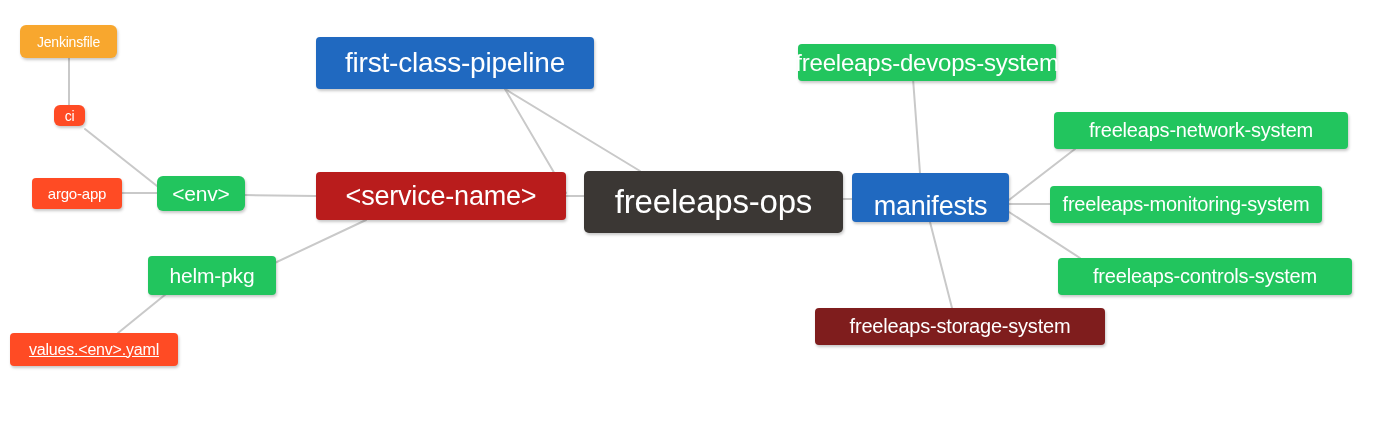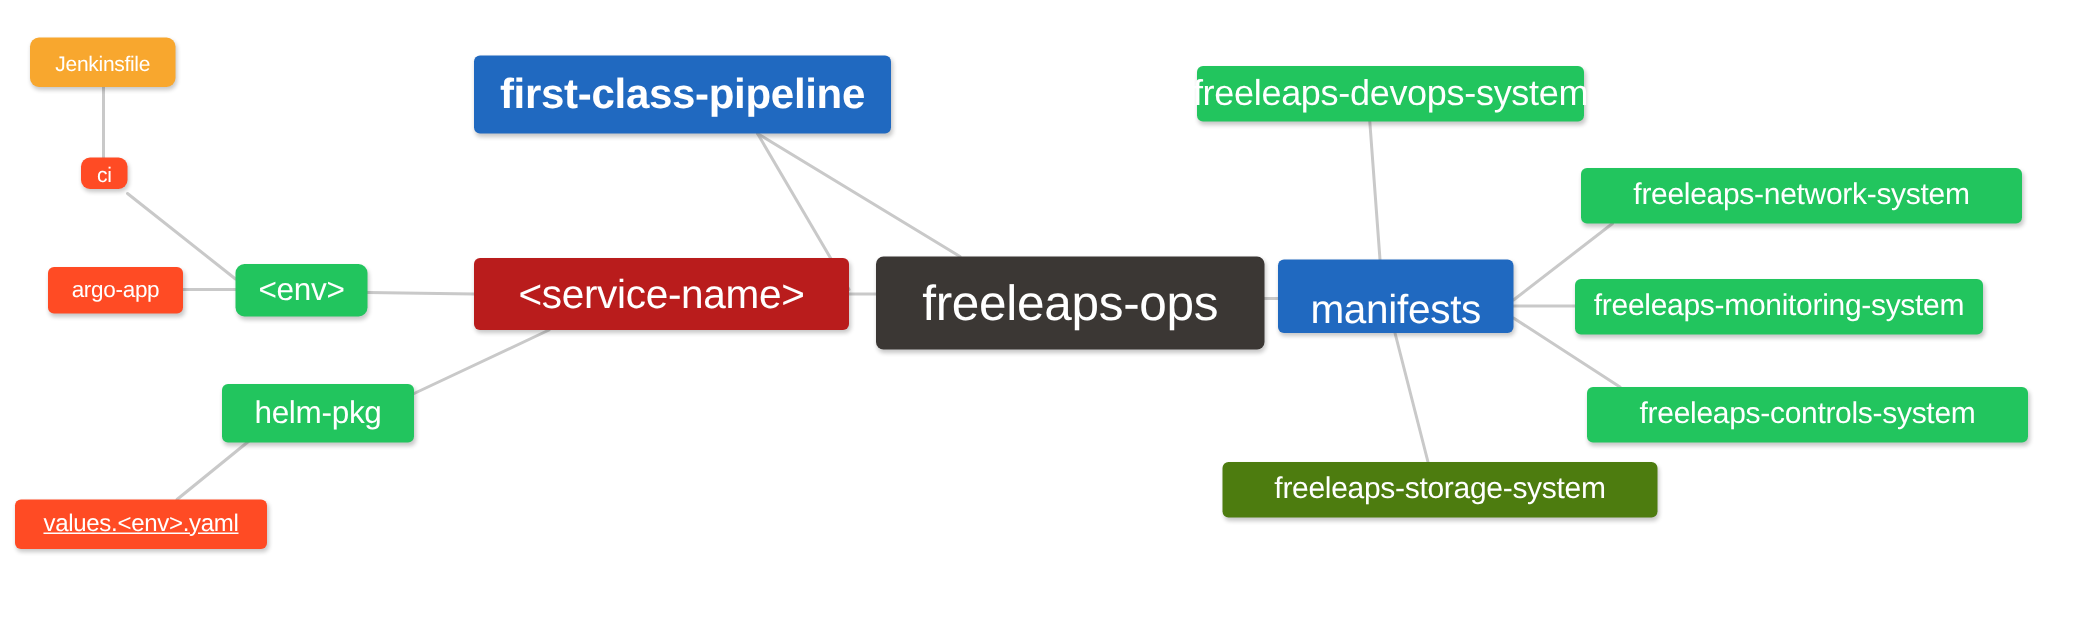--- a/index.html
+++ b/index.html
@@ -76,21 +76,21 @@
       </div>
       <div class="node" style="left: 157px; top: 176px; width: 88px; height: 35px; background: rgb(34, 197, 94); font-size: 21px; border-radius: 6px;">
         <span>&lt;env&gt;</span>
       </div>
       <div class="node" style="left: 148px; top: 256px; width: 128px; height: 39px; background: rgb(34, 197, 94); font-size: 21px; border-radius: 4px;">
         <span>helm-pkg</span>
       </div>
       <div class="node" style="left: 10px; top: 333px; width: 168px; height: 33px; background: rgb(255, 75, 36); font-size: 16px; border-radius: 4px; text-decoration: underline;">
         <span>values.&lt;env&gt;.yaml</span>
       </div>
-      <div class="node" style="left: 316px; top: 37px; width: 278px; height: 52px; background: rgb(32, 105, 192); font-size: 28px; border-radius: 4px; font-weight: bold;">
+      <div class="node" style="left: 316px; top: 37px; width: 278px; height: 52px; background: rgb(32, 105, 192); font-size: 28px; border-radius: 4px;">
         <span>first-class-pipeline</span>
       </div>
       <div class="node" style="left: 316px; top: 172px; width: 250px; height: 48px; background: #b91c1c; font-size: 27px; border-radius: 4px;">
         <span>&lt;service-name&gt;</span>
       </div>
       <div class="node" style="left: 584px; top: 171px; width: 259px; height: 62px; background: rgb(59, 55, 52); font-size: 33px; border-radius: 5px;">
         <span>freeleaps-ops</span>
       </div>
       <div class="node" style="left: 852px; top: 173px; width: 157px; height: 49px; background: rgb(32, 105, 192); font-size: 27px; border-radius: 4px; align-items: flex-end;">
         <span>manifests</span>
@@ -100,17 +100,17 @@
       </div>
       <div class="node" style="left: 1054px; top: 112px; width: 294px; height: 37px; background: rgb(34, 197, 94); font-size: 20px; border-radius: 4px;">
         <span>freeleaps-network-system</span>
       </div>
       <div class="node" style="left: 1050px; top: 186px; width: 272px; height: 37px; background: rgb(34, 197, 94); font-size: 20px; border-radius: 4px;">
         <span>freeleaps-monitoring-system</span>
       </div>
       <div class="node" style="left: 1058px; top: 258px; width: 294px; height: 37px; background: rgb(34, 197, 94); font-size: 20px; border-radius: 4px;">
         <span>freeleaps-controls-system</span>
       </div>
-      <div class="node" style="left: 815px; top: 308px; width: 290px; height: 37px; background: #4d7c0f; font-size: 20px; border-radius: 4px;">
+      <div class="node" style="left: 815px; top: 308px; width: 290px; height: 37px; background: #7f1d1d; font-size: 20px; border-radius: 4px;">
         <span>freeleaps-storage-system</span>
       </div>
     </div>
 </div>
 
 </body></html>

